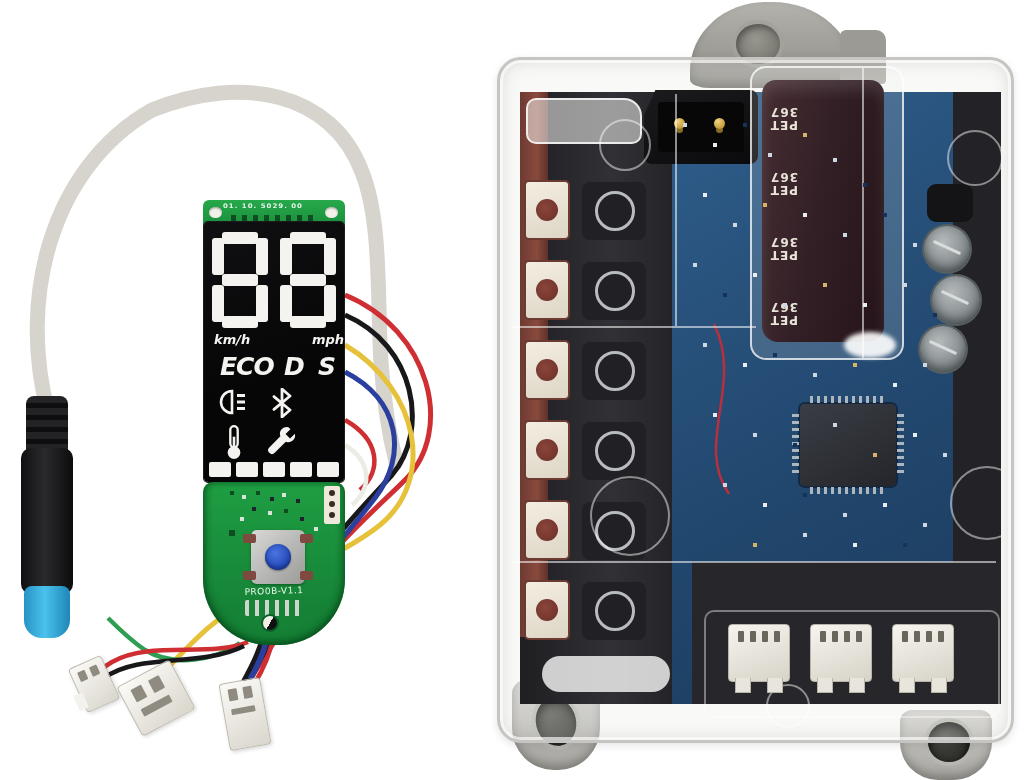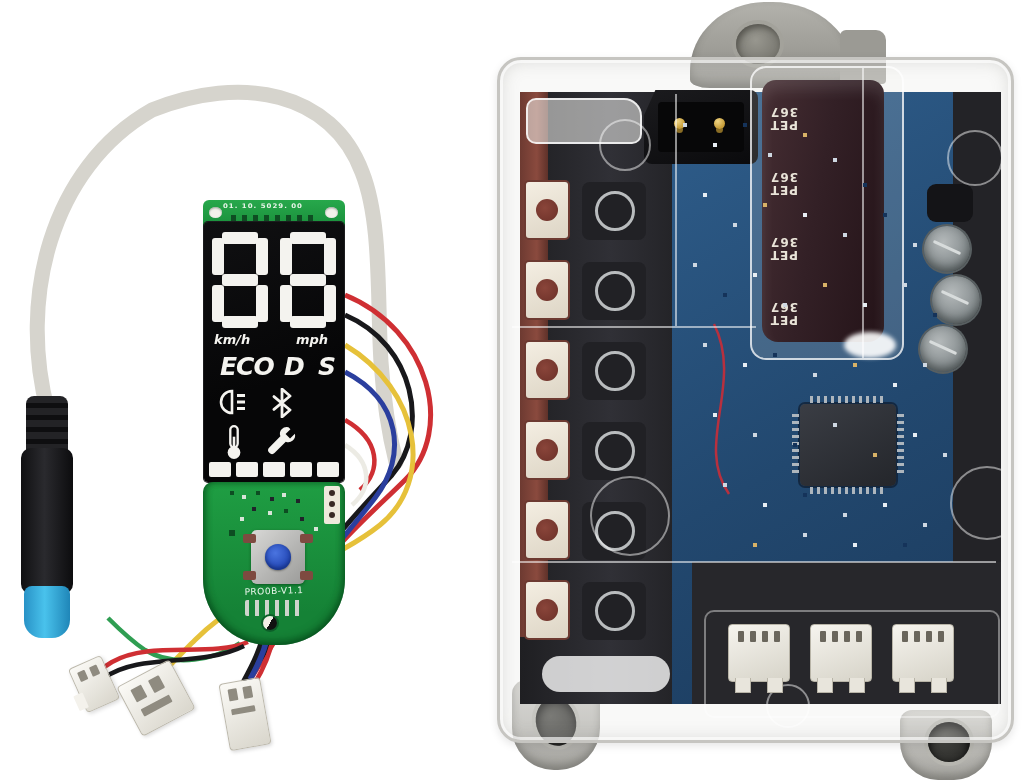--- a/index.html
+++ b/index.html
@@ -25,21 +25,21 @@
   .seg{position:absolute;background:#f4f3ef;border-radius:3px;}
   .seg-a{left:10px;top:0;right:10px;height:12px}
   .seg-d{left:10px;bottom:0;right:10px;height:12px}
   .seg-g{left:10px;top:42px;right:10px;height:12px}
   .seg-b{right:0;top:6px;width:12px;height:37px}
   .seg-c{right:0;bottom:6px;width:12px;height:37px}
   .seg-f{left:0;top:6px;width:12px;height:37px}
   .seg-e{left:0;bottom:6px;width:12px;height:37px}
   #units-row{left:0;top:110px;width:140px;position:absolute;color:#f4f3ef;font-style:italic;font-weight:bold;font-size:13px;}
   #unit-left{position:absolute;left:10px;top:0;}
-  #unit-right{position:absolute;right:16px;top:0;}
+  #unit-right{position:absolute;right:0;top:0;}
   #modes-row{left:0;top:130px;width:140px;position:absolute;color:#f4f3ef;font-style:italic;font-weight:bold;font-size:25px;letter-spacing:-1px;}
   #mode-eco{position:absolute;left:8px;top:0;margin-left:8px;}
   #mode-d{position:absolute;left:80px;top:0;}
   #mode-s{position:absolute;left:114px;top:0;}
   .icon-row1{top:166px;} .icon-row2{top:202px;}
   #battery-row{left:5px;top:240px;position:absolute;display:flex;gap:5px;}
   .batt-seg{width:22px;height:15px;background:#f4f3ef;border-radius:2px;}
   #board-bottom{left:0;top:282px;width:142px;height:163px;background:linear-gradient(180deg,#1f9e43,#158236 80%);border-radius:10px 10px 66px 66px;box-shadow:inset 0 -4px 8px rgba(0,60,20,.5), inset 3px 0 6px rgba(0,60,20,.35), inset -3px 0 6px rgba(0,60,20,.35);}
   #pcb-specks{left:20px;top:6px;width:2px;height:2px;background:transparent;position:absolute;
     box-shadow:8px 4px 0 1px #0d4d22,20px 8px 0 1px #d9e4d9,34px 4px 0 1px #0d4d22,48px 10px 0 1px #20242a,60px 6px 0 1px #d9e4d9,74px 12px 0 1px #20242a,30px 20px 0 1px #20242a,46px 24px 0 1px #d9e4d9,62px 22px 0 1px #0d4d22,18px 30px 0 1px #d9e4d9,78px 30px 0 1px #20242a,8px 44px 0 2px #0d4d22,92px 40px 0 1px #d9e4d9;}

